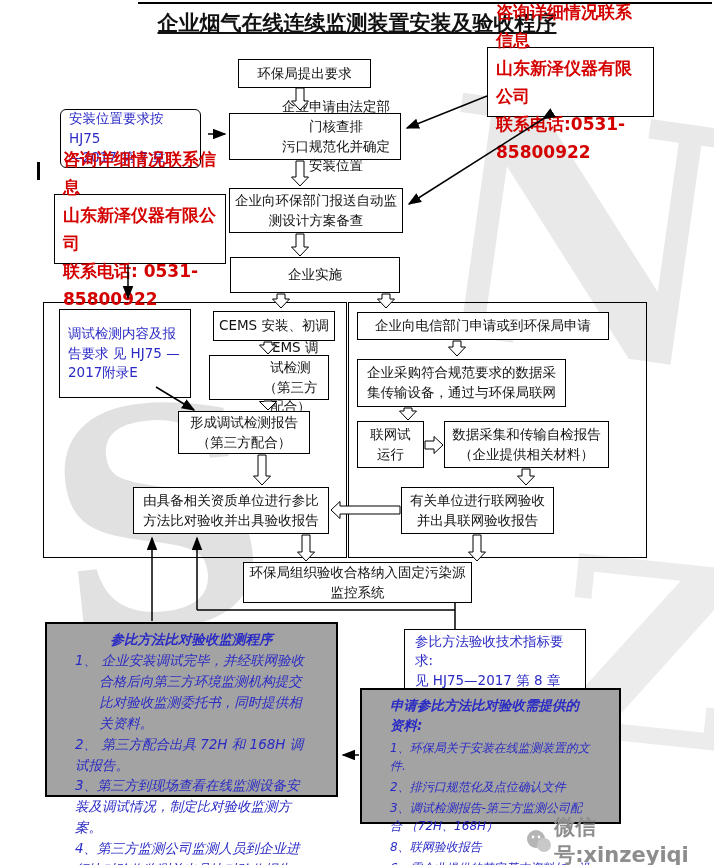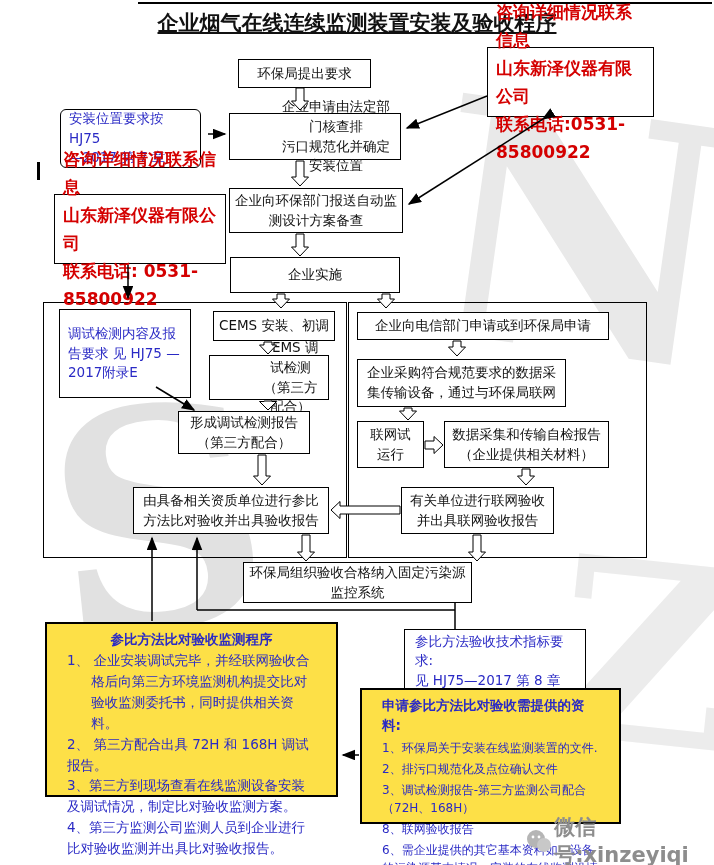--- a/index.html
+++ b/index.html
@@ -10,22 +10,22 @@
   .toprule{position:absolute;left:138px;top:2px;width:574px;border-top:2.5px solid #000;z-index:2;}
   .title{position:absolute;left:40px;width:634px;top:9px;text-align:center;font-size:21px;
          font-weight:bold;text-decoration:underline;z-index:2;}
   .bx{position:absolute;box-sizing:border-box;border:1px solid #000;background:#fff;
       display:flex;align-items:center;justify-content:center;text-align:center;
       white-space:pre-line;font-size:13.5px;line-height:1.45;z-index:2;padding:2px 4px;}
   .leftal{justify-content:flex-start;text-align:left;padding:4px 8px;}
   .blue{color:#2a2ac5;}
   .red{color:#d40000;font-weight:600;font-size:17px;line-height:1.65;}
   .container{position:absolute;border:1.5px solid #000;background:transparent;z-index:1;}
-  .bigbox{position:absolute;box-sizing:border-box;background:#fde047;z-index:2;color:#2a2ac5;
-          font-size:13.5px;line-height:1.55;padding:5px 20px;}
+  .bigbox{position:absolute;box-sizing:border-box;background:#a3a3a3;z-index:2;color:#2a2ac5;
+          font-size:13.5px;line-height:1.55;padding:5px 28px;font-style:italic;}
   .bbl{border:2.5px solid #000;}
   .bbr{border:2px solid #000;font-size:12px;line-height:1.5;}
   .bbl-title{text-align:center;font-weight:600;}
   .bbr-title{font-weight:bold;font-size:13.5px;margin-bottom:2px;}
   .hang{padding-left:1.8em;text-indent:-1.8em;}
   .bbr-item{margin-top:3px;}
   .tick{position:absolute;left:37px;top:162px;width:2.5px;height:18px;background:#000;z-index:2;}
   svg.overlay{position:absolute;left:0;top:0;z-index:3;pointer-events:none;}
   .wechat{position:absolute;left:524px;top:813px;z-index:6;display:flex;align-items:center;
           gap:3px;color:#8d8d8d;font-size:21px;font-weight:bold;}

